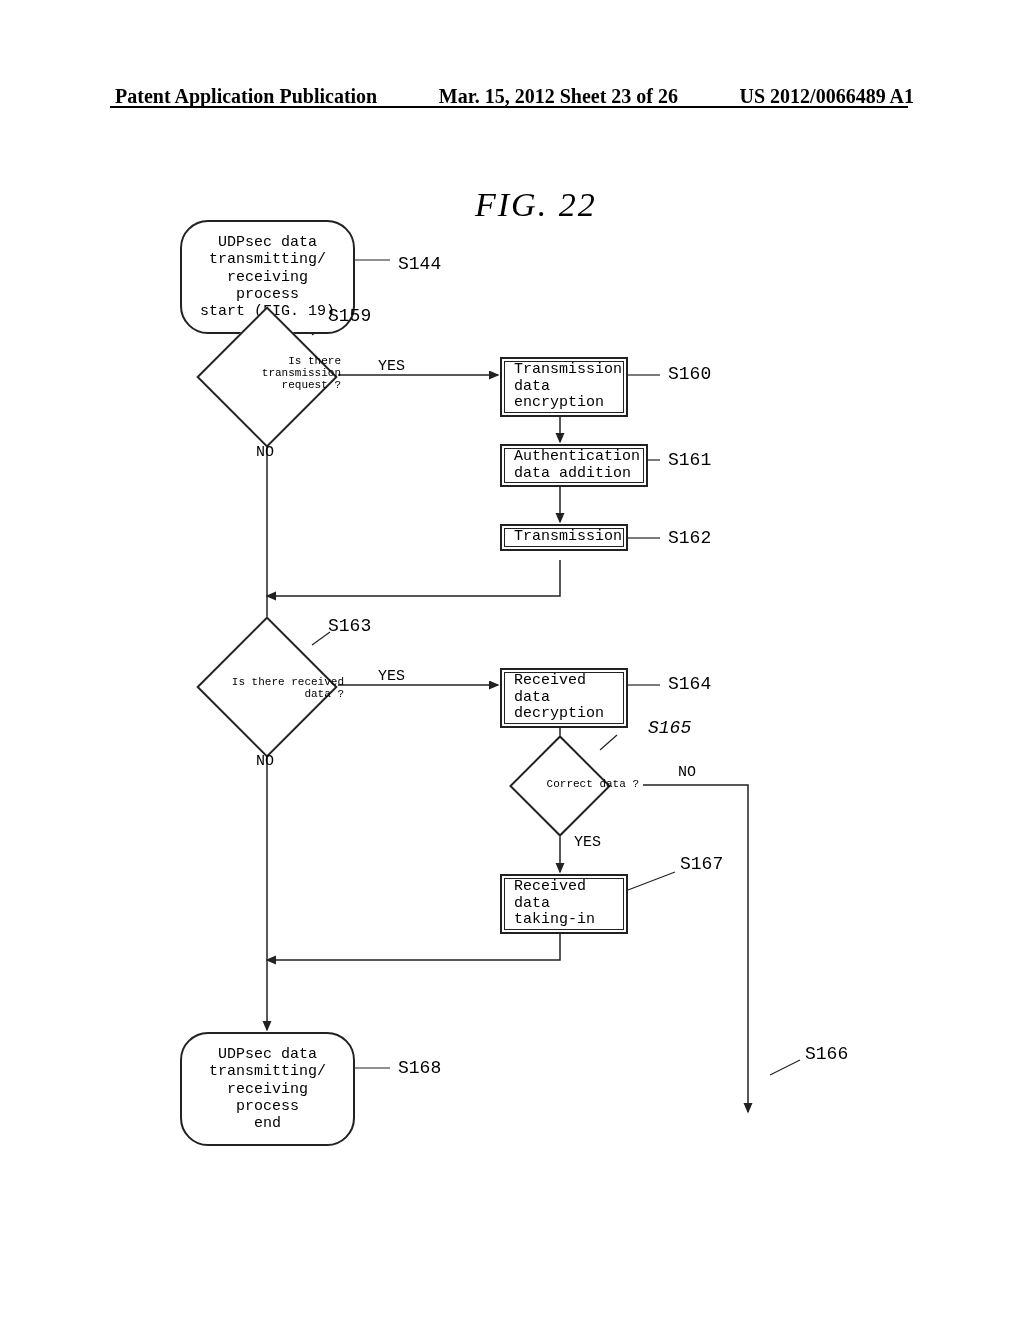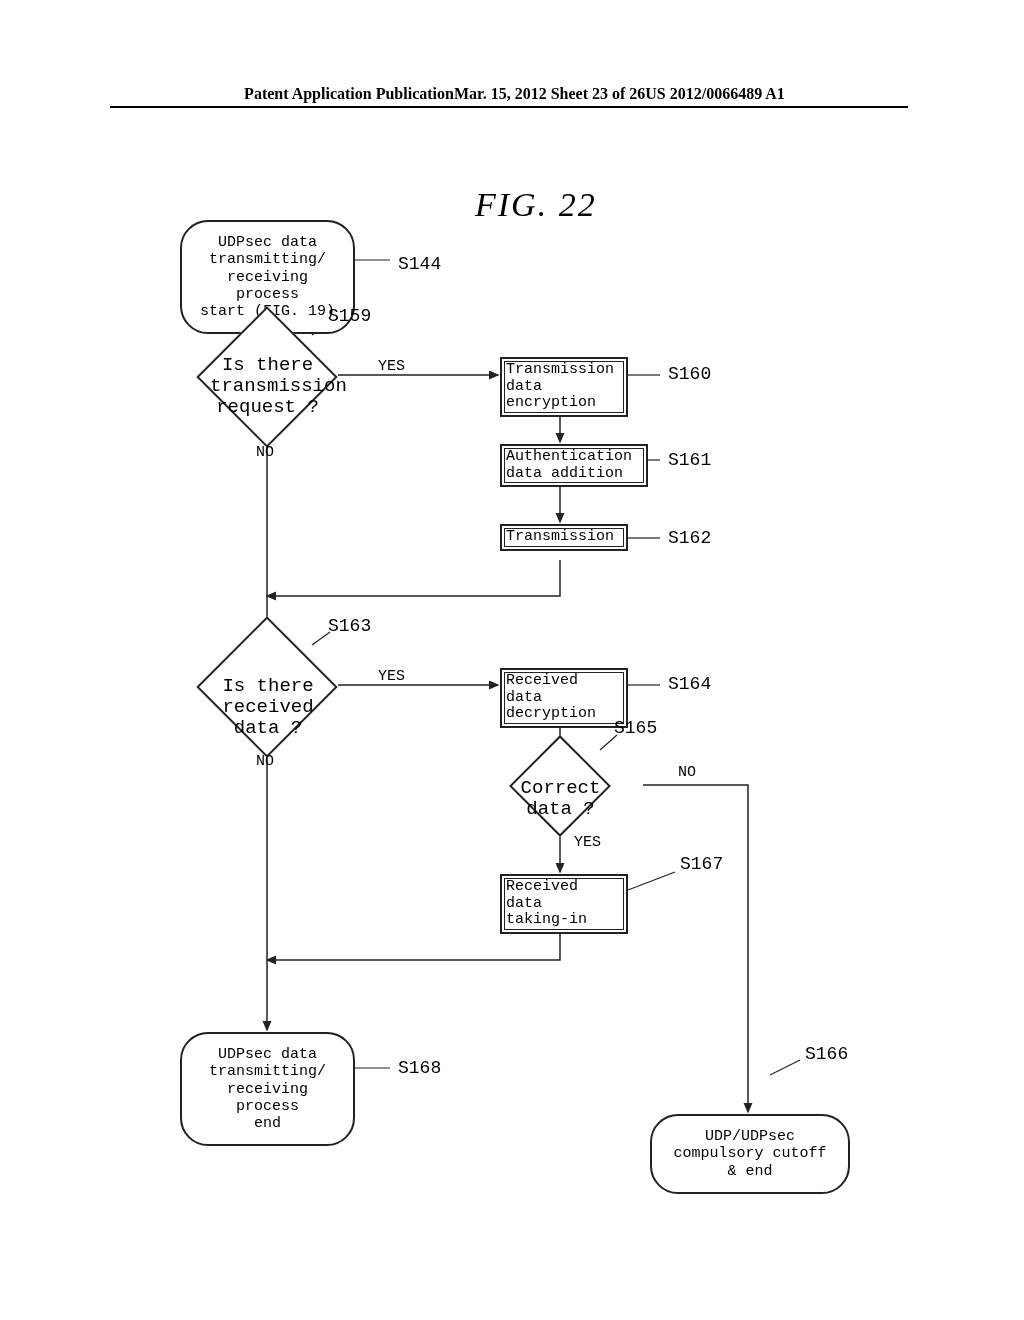--- a/index.html
+++ b/index.html
@@ -9,24 +9,24 @@
   background: #fff;
   font-family: "Courier New", monospace;
   position: relative;
 }
 .page-header {
   position: absolute;
   top: 85px;
   left: 0;
   width: 100%;
   display: flex;
-  justify-content: center;
+  justify-content: space-between;
   padding: 0 110px 0 115px;
   font-family: "Times New Roman", serif;
-  font-size: 16px;
+  font-size: 20px;
   font-weight: bold;
 }
 .header-line {
   position: absolute;
   top: 106px;
   left: 110px;
   width: 798px;
   height: 2px;
   background: #000;
 }
@@ -58,37 +58,38 @@
   background: #fff;
 }
 .process {
   position: absolute;
   border: 2.2px double #222;
   outline: 1px solid #222;
   outline-offset: -5px;
   text-align: left;
   font-size: 15px;
   line-height: 1.1;
-  padding: 3px 4px;
+  padding: 3px 12px;
   background: #fff;
 }
 .decision {
   position: absolute;
   width: 160px;
   height: 80px;
   transform: rotate(45deg);
   border: 2px solid #222;
   background: #fff;
 }
 .decision-text {
   position: absolute;
-  text-align: center;
-  font-size: 19px;
+  text-align: right;
+  font-size: 11px;
   line-height: 1.1;
   pointer-events: none;
+  margin-left: 16px;
 }
 .label {
   position: absolute;
   font-size: 18px;
   font-family: "Courier New", monospace;
 }
 .label-sm {
   position: absolute;
   font-size: 15px;
 }
@@ -216,34 +217,29 @@
 taking-in</span>
 </div>
 
 <div class="terminal" style="left:60px; top:812px; width:175px;">
   <span style="white-space:pre-line; display:block">UDPsec data
 transmitting/
 receiving process
 end</span>
 </div>
 
-<div class="terminal" style="left:530px; top:894px; width:200px;">
-  <span style="white-space:pre-line; display:block">UDP/UDPsec
-compulsory cutoff
-&amp; end</span>
-</div>
 
 <div class="label" style="left:278px; top:34px;">S144</div>
 <div class="label" style="left:208px; top:86px;">S159</div>
 <div class="label" style="left:548px; top:144px;">S160</div>
 <div class="label" style="left:548px; top:230px;">S161</div>
 <div class="label" style="left:548px; top:308px;">S162</div>
 <div class="label" style="left:208px; top:396px;text-align:center;">S163</div>
 <div class="label" style="left:548px; top:454px;font-family:Liberation Mono, monospace;">S164</div>
-<div class="label" style="left:494px; top:498px;">S165</div>
+<div class="label" style="left:528px; top:498px;font-style:italic;">S165</div>
 <div class="label" style="left:560px; top:634px;">S167</div>
 <div class="label" style="left:278px; top:838px;">S168</div>
 <div class="label" style="left:685px; top:824px;">S166</div>
 
 <div class="label-sm" style="left:258px; top:138px;">YES</div>
 <div class="label-sm" style="left:136px; top:224px;">NO</div>
 <div class="label-sm" style="left:258px; top:448px;">YES</div>
 <div class="label-sm" style="left:136px; top:533px;">NO</div>
 <div class="label-sm" style="left:454px; top:614px;">YES</div>
 <div class="label-sm" style="left:558px; top:544px;">NO</div>

